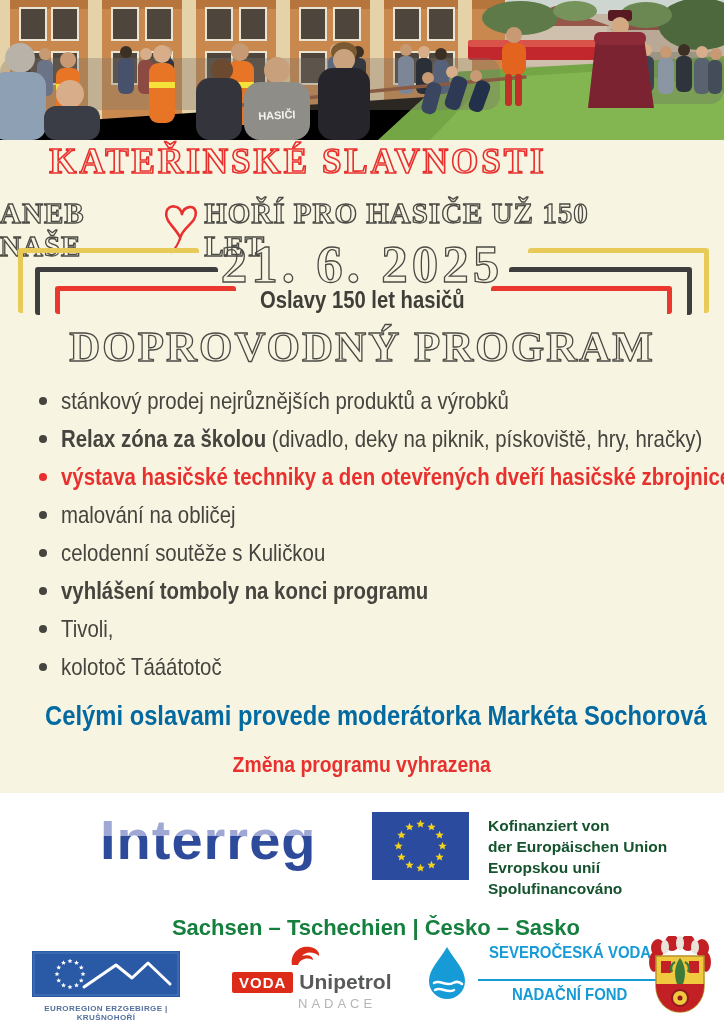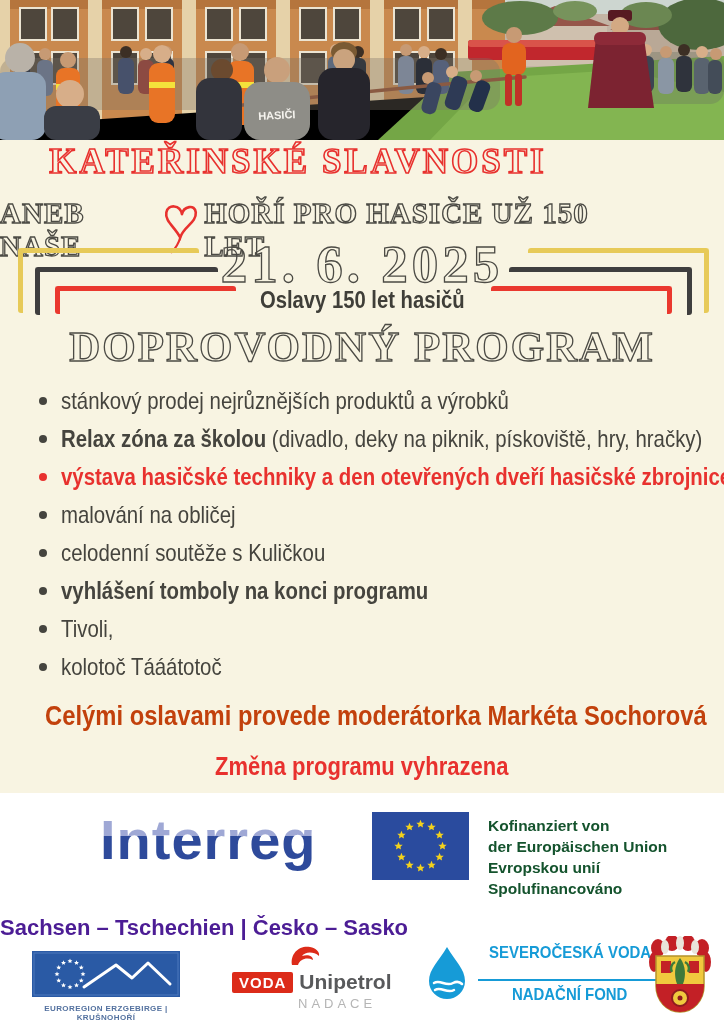--- a/index.html
+++ b/index.html
@@ -34,32 +34,32 @@
   .br.bk-dark  {left:509px;top:267px;width:178px;height:43px;}
   .br.bk-red   {left:491px;top:286px;width:176px;height:23px;}
   
   .program-list{position:absolute;top:387px;left:36px;margin:0;padding:0;list-style:none;font-size:24px;color:#45443e;}
   .program-list li{position:relative;padding-left:25px;margin-bottom:11px;line-height:27px;}
   .program-list li::before{content:"";position:absolute;left:3px;top:10px;width:8px;height:8px;border-radius:50%;background:currentColor;}
   .program-list li.red{color:#e8312e;font-weight:600;}
   .program-list b{font-weight:700;}
   .cond{display:inline-block;transform:scaleX(.85);transform-origin:0 50%;white-space:nowrap;}
   .cond-c{display:inline-block;transform:scaleX(.88);transform-origin:50% 50%;white-space:nowrap;}
-  .moderator{position:absolute;top:701px;left:0;width:724px;text-align:center;font-size:27px;font-weight:700;color:#c2410c;margin:0;}
-  .notice{position:absolute;top:752px;left:0;width:724px;text-align:center;font-size:25px;font-weight:700;color:#e8312e;margin:0;}
+  .moderator{position:absolute;top:701px;left:0;width:724px;text-align:center;font-size:27px;font-weight:700;color:#0369a1;margin:0;}
+  .notice{position:absolute;top:752px;left:0;width:724px;text-align:center;font-size:22px;font-weight:700;color:#e8312e;margin:0;}
   
   .footer{position:absolute;top:793px;left:0;width:724px;height:231px;background:#ffffff;}
   .interreg-word{
     position:absolute;left:100px;top:14px;font-size:56px;font-weight:700;letter-spacing:1px;
     color:#2e4a9b;background:linear-gradient(to bottom,#9fa8d5 0 45%,#2e4a9b 45%);
     -webkit-background-clip:text;background-clip:text;-webkit-text-fill-color:transparent;
   }
   .euflag{position:absolute;left:372px;top:19px;}
   .eu-text{position:absolute;left:488px;top:22px;font-size:15.5px;font-weight:700;color:#14532d;line-height:21px;}
-  .sachsen{position:absolute;left:0;top:122px;width:580px;text-align:left;font-size:22px;font-weight:700;color:#4c1d95;}
+  .sachsen{position:absolute;left:0;top:122px;width:580px;text-align:right;font-size:22px;font-weight:700;color:#15803d;}
   .lg-euroregion{position:absolute;left:30px;top:158px;width:152px;text-align:center;}
   .lg-euroregion .cap{margin-top:3px;font-size:8px;font-weight:700;color:#53719f;letter-spacing:.4px;}
   .lg-orlen{position:absolute;left:232px;top:150px;width:170px;height:70px;}
   .lg-orlen .eagle{position:absolute;left:54px;top:0;}
   .lg-orlen .row{position:absolute;left:0;top:27px;display:flex;align-items:center;}
   .orlen-box{background:#dc2b19;color:#fff;font-weight:700;font-size:15px;letter-spacing:1px;padding:2px 7px;border-radius:2px;}
   .unipetrol{font-size:21px;font-weight:700;color:#58595b;margin-left:6px;}
   .nadace{position:absolute;left:66px;top:53px;font-size:13px;color:#b5b5b5;letter-spacing:4px;}
   .lg-voda{position:absolute;left:426px;top:150px;display:flex;gap:10px;align-items:center;}
   .voda-text{color:#169bd7;font-weight:700;font-size:17px;white-space:nowrap;}

